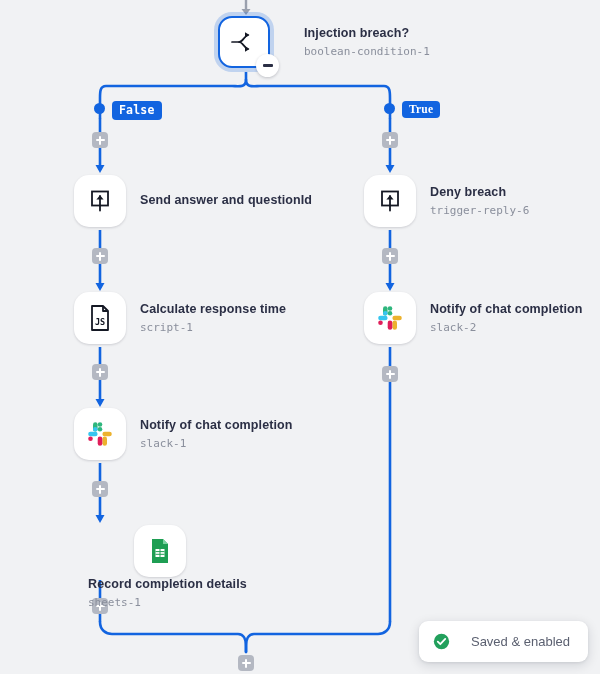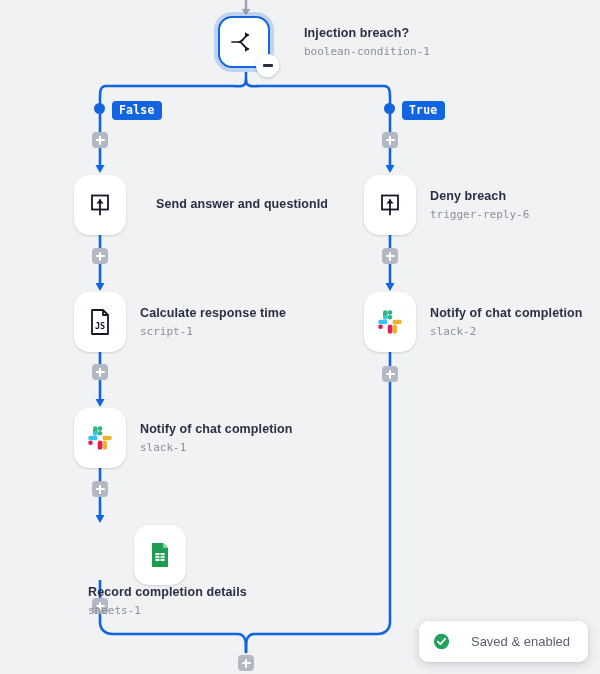--- a/index.html
+++ b/index.html
@@ -9,21 +9,21 @@
     font-family:"Liberation Sans", sans-serif;
     overflow:hidden;
     position:relative;
   }
   #canvas{position:absolute;inset:0;}
   .edges{position:absolute;left:0;top:0;width:600px;height:674px;pointer-events:none;}
 
   
   .node{position:absolute;display:flex;align-items:center;}
   .card{
-    width:52px;height:60px;border-radius:15px;background:#ffffff;
+    width:52px;height:52px;border-radius:15px;background:#ffffff;
     box-shadow:0 1px 3px rgba(16,24,40,.10),0 1px 2px rgba(16,24,40,.06);
     display:flex;align-items:center;justify-content:center;
     position:relative;flex:0 0 auto;
   }
   .card.selected{
     border:2px solid #1264e0;
     box-shadow:0 0 0 4px rgba(18,100,224,.22);
     width:48px;height:48px;border-radius:14px;
   }
   .labels{margin-left:14px;line-height:1.22;}
@@ -111,21 +111,21 @@
     <line x1="390" y1="347" x2="390" y2="622" stroke="#1264e0" stroke-width="2.6"></line>
 
     <path d="M100 622 C100 630 106 634 112 634 L238 634 C244 634 246 640 246 646 L246 652" stroke="#1264e0" stroke-width="2.6" fill="none" stroke-linecap="round"></path>
     <path d="M390 622 C390 630 384 634 378 634 L254 634 C248 634 246 640 246 646 L246 652" stroke="#1264e0" stroke-width="2.6" fill="none" stroke-linecap="round"></path>
   </svg>
 
   <div class="branch-dot" style="left:94px;top:103px;"></div>
   <div class="branch-badge" style="left:112px;top:101px;">False</div>
 
   <div class="branch-dot" style="left:384px;top:103px;"></div>
-  <div class="branch-badge" style="left:402px;top:101px;">True</div>
+  <div class="branch-badge" style="left:402px;top:101px;font-family:Liberation Serif, serif;">True</div>
 
   <div class="plus" style="left:92px;top:132px;"></div>
   <div class="plus" style="left:92px;top:248px;"></div>
   <div class="plus" style="left:92px;top:364px;"></div>
   <div class="plus" style="left:92px;top:481px;"></div>
   <div class="plus" style="left:92px;top:598px;"></div>
   <div class="plus" style="left:382px;top:132px;"></div>
   <div class="plus" style="left:382px;top:248px;"></div>
   <div class="plus" style="left:382px;top:366px;"></div>
   <div class="plus" style="left:238px;top:655px;"></div>
@@ -141,21 +141,21 @@
       <div class="minus-badge">
           <i></i>
         </div>
     </div>
     <div class="labels">
       <div class="ttl">Injection breach?</div>
       <div class="sub">boolean-condition-1</div>
     </div>
   </div>
 
-  <div class="node" style="left:74px;top:175px;gap:16px;">
+  <div class="node" style="left:74px;top:175px;">
     <div class="card">
       <svg width="26" height="26" viewBox="0 0 26 26">
         <rect x="5" y="3.5" width="16" height="14" stroke="#141824" stroke-width="1.8" fill="none"></rect>
         <line x1="13" y1="22.5" x2="13" y2="8" stroke="#141824" stroke-width="1.8" stroke-linecap="round"></line>
         <path d="M9.4 11.4 L13 7.2 L16.6 11.4 Z" fill="#141824"></path>
       </svg>
     </div>
     <div class="labels">
       <div class="ttl">Send answer and questionId</div>
     </div>

